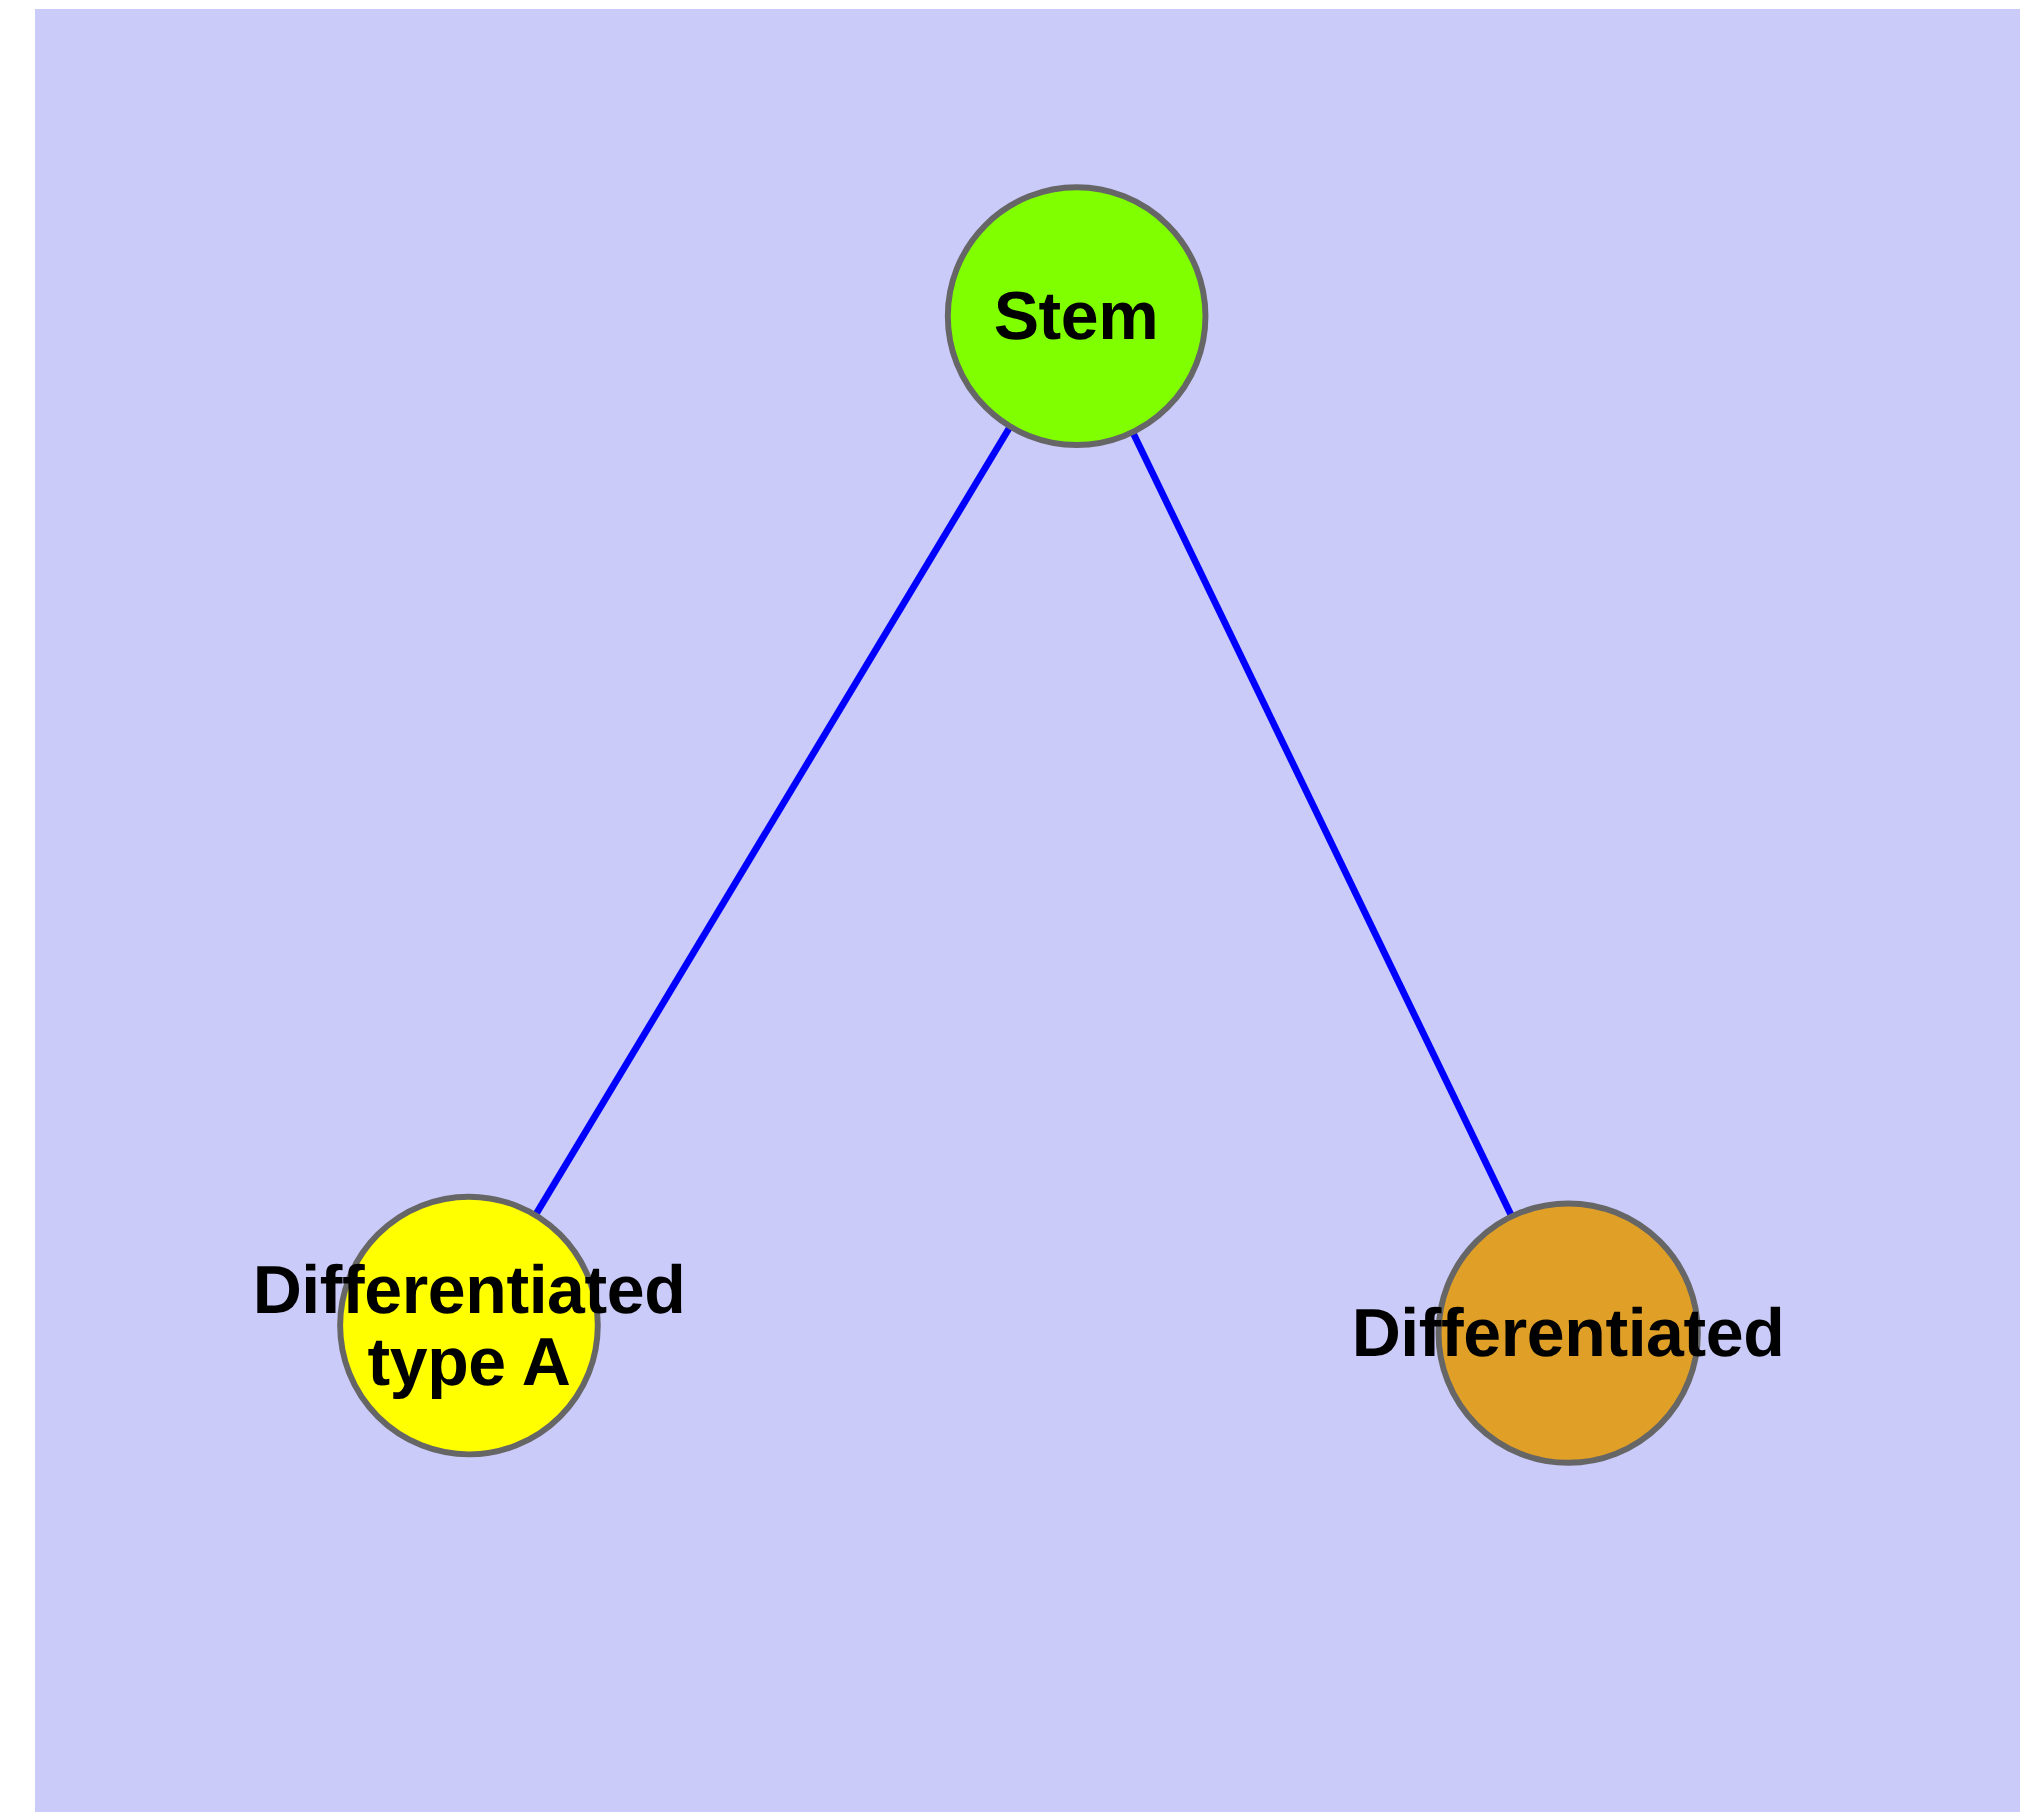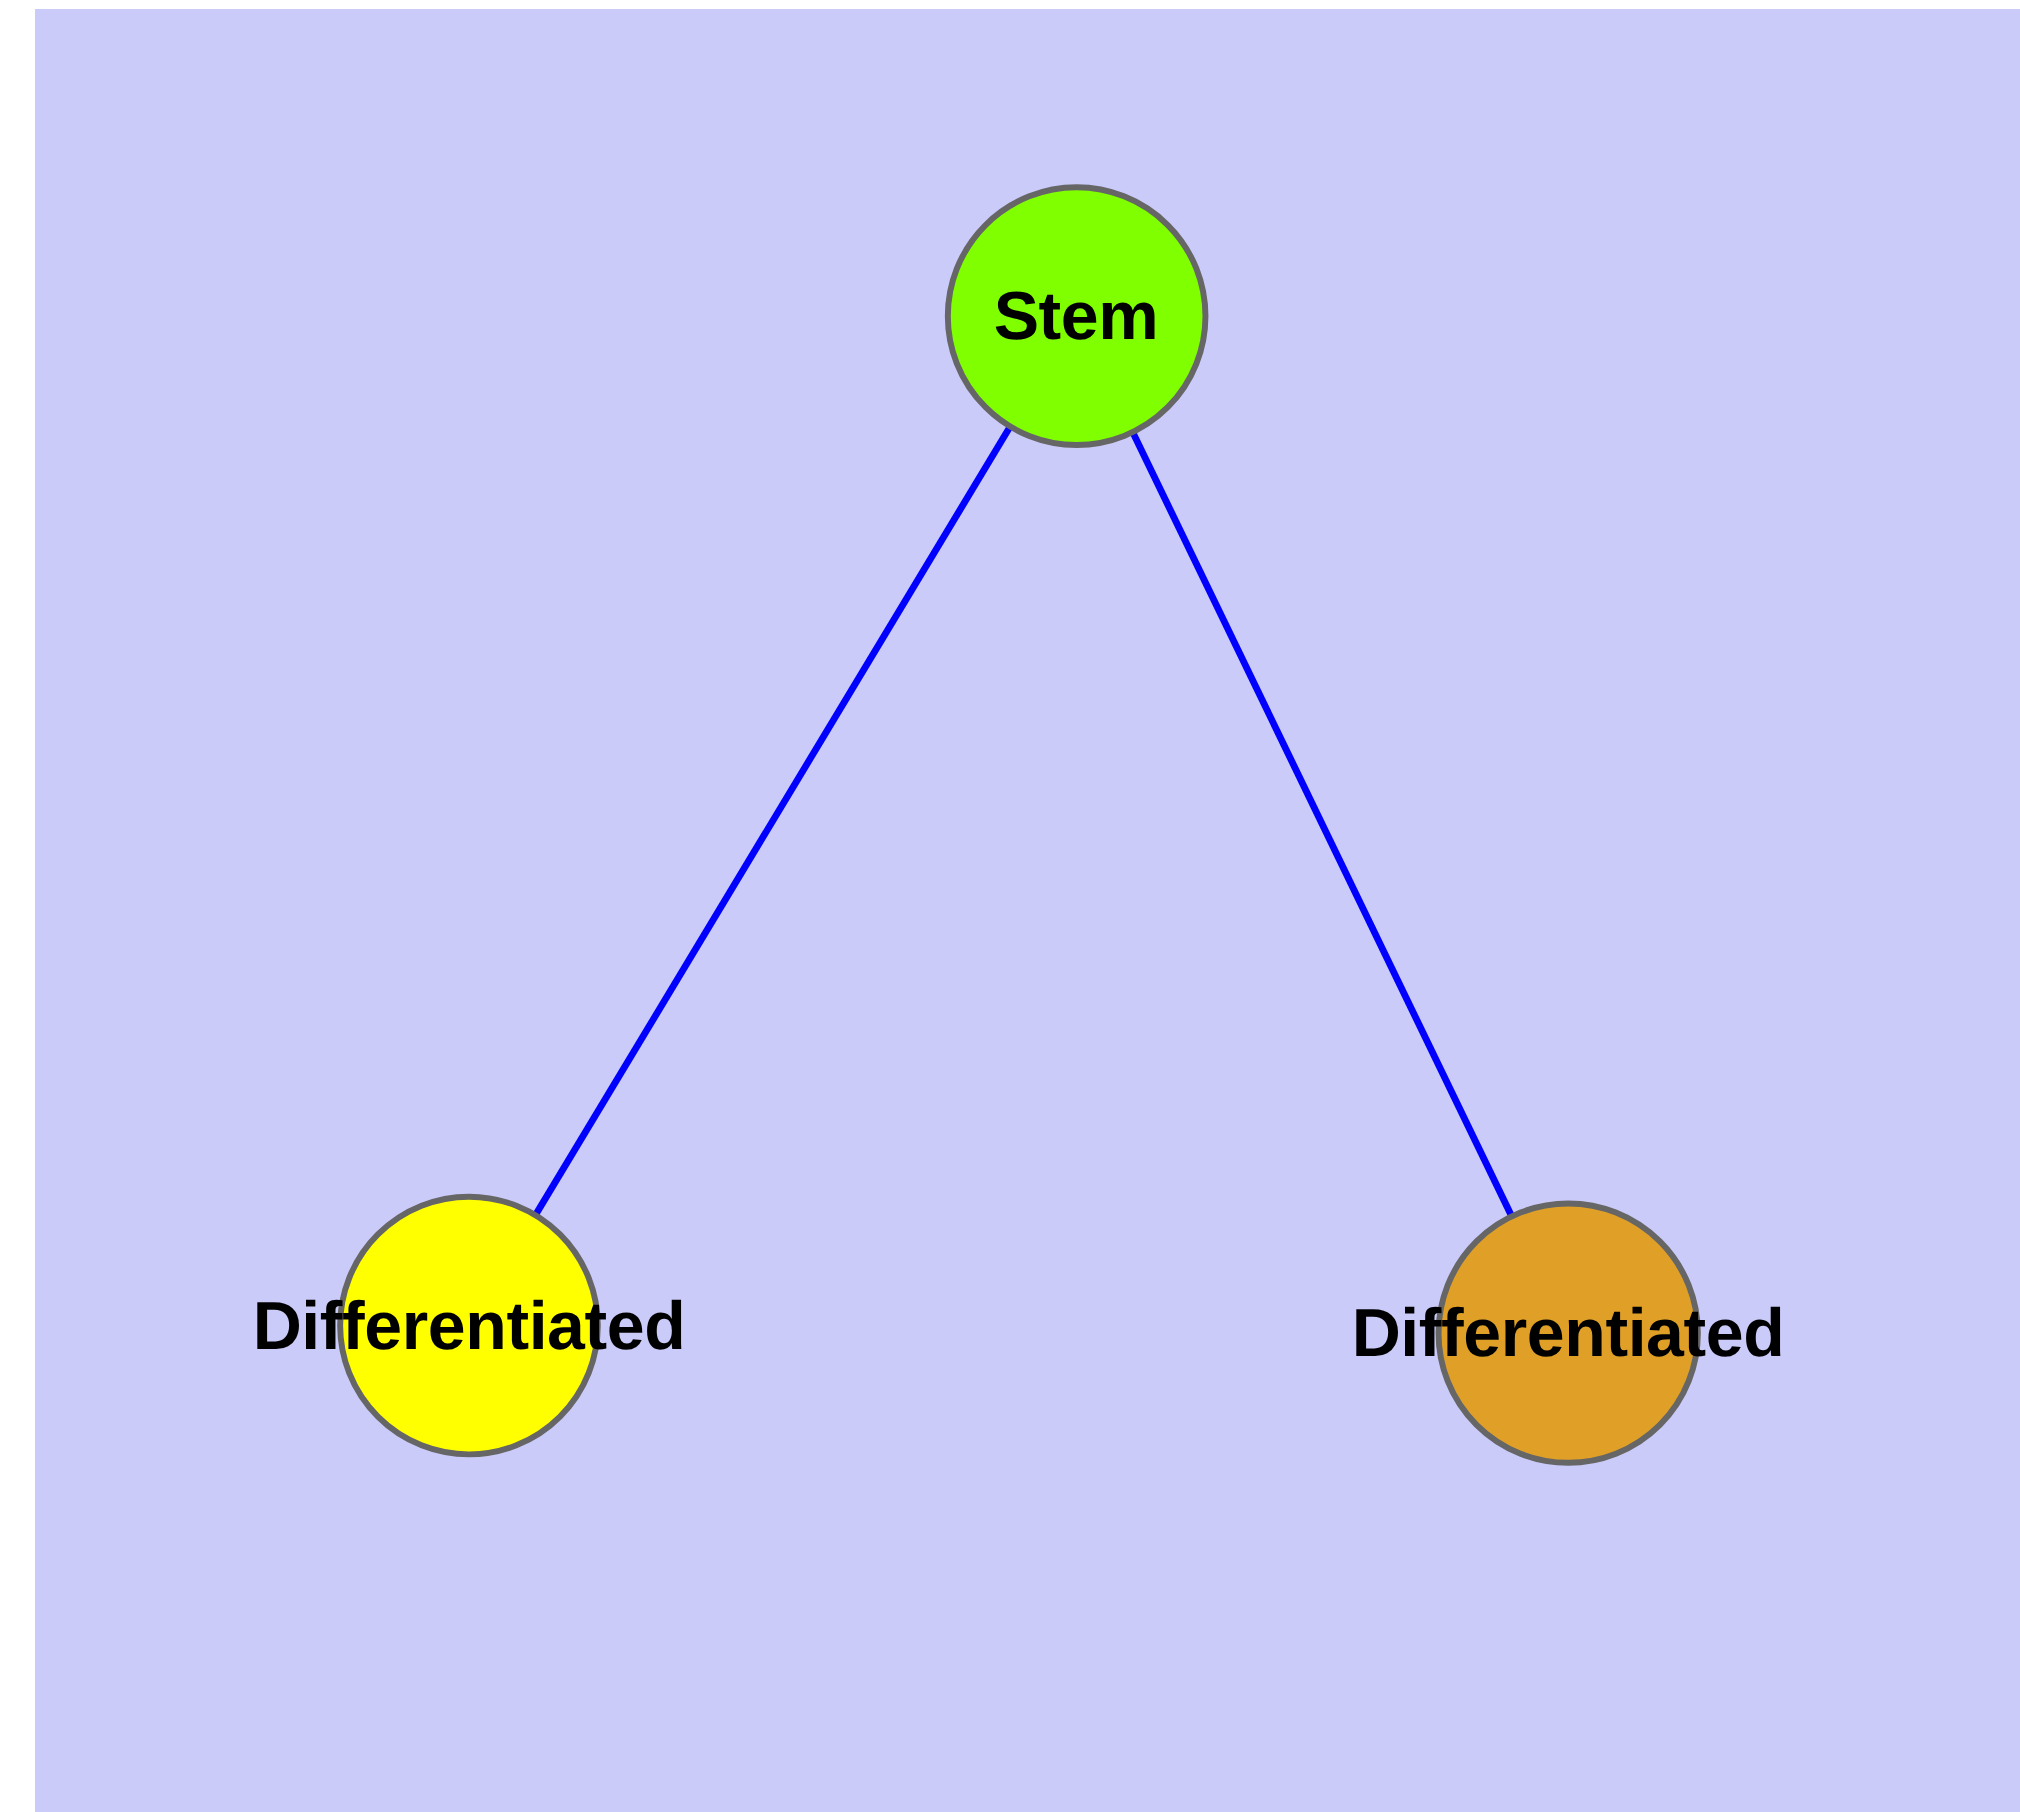--- a/index.html
+++ b/index.html
@@ -73,18 +73,18 @@
 
     <g>
       <circle class="node-circle" cx="1237" cy="373" r="152" fill="#7fff00" stroke="#666666" stroke-width="7"></circle>
       <circle class="node-circle" cx="520" cy="1564" r="152" fill="#ffff00" stroke="#666666" stroke-width="7"></circle>
       <circle class="node-circle" cx="1817" cy="1573" r="153" fill="#e0a028" stroke="#666666" stroke-width="7"></circle>
     </g>
   </svg>
 
   <div class="node-label" style="left: 1048px; top: 316px; color: rgb(0, 0, 0); font-size: 68px; font-weight: bold;">Stem</div>
 
-  <div class="node-label" style="left: 441px; top: 1326px; color: rgb(0, 0, 0); font-size: 68px; font-weight: bold;"><span>Differentiated</span><br></div>
+  <div class="node-label" style="left: 441px; top: 1326px; color: rgb(0, 0, 0); font-size: 68px; font-weight: bold;"><span>Differentiated</span><br><span>type A</span></div>
 
   <div class="node-label" style="left: 1540px; top: 1333px; color: rgb(0, 0, 0); font-size: 68px; font-weight: bold;"><span>Differentiated</span><br></div>
 
 </div>
 
 
 </body></html>

